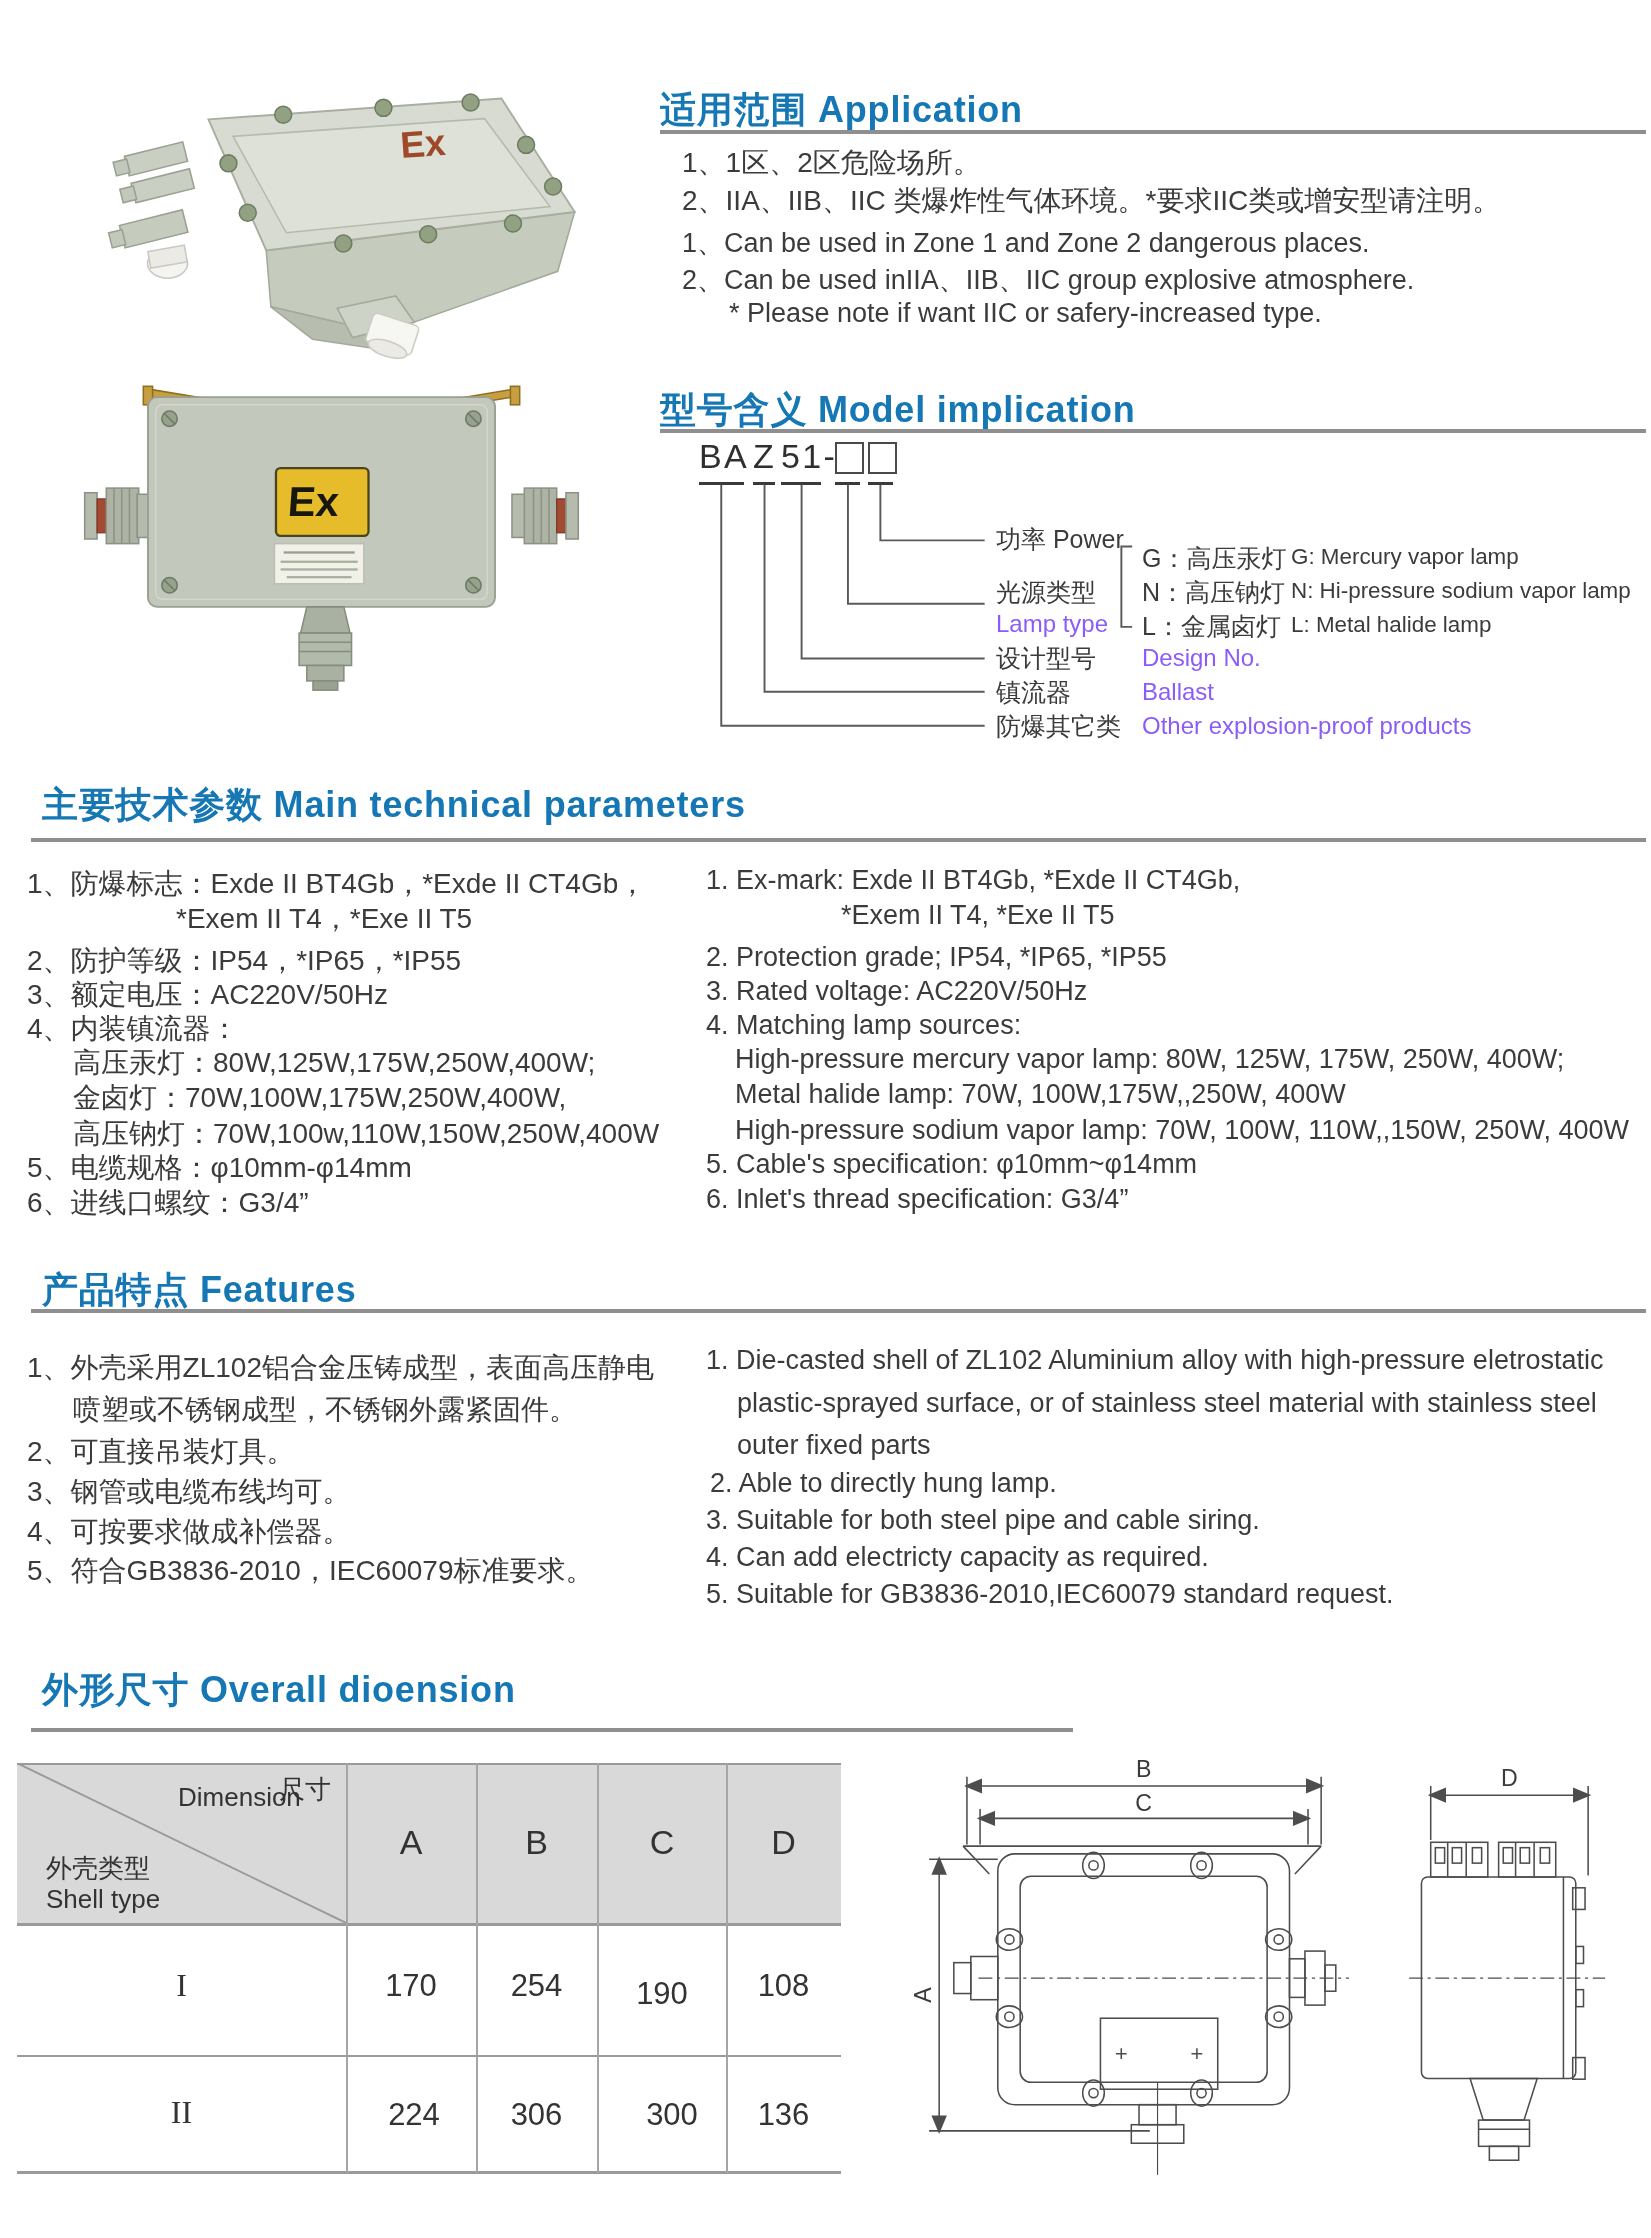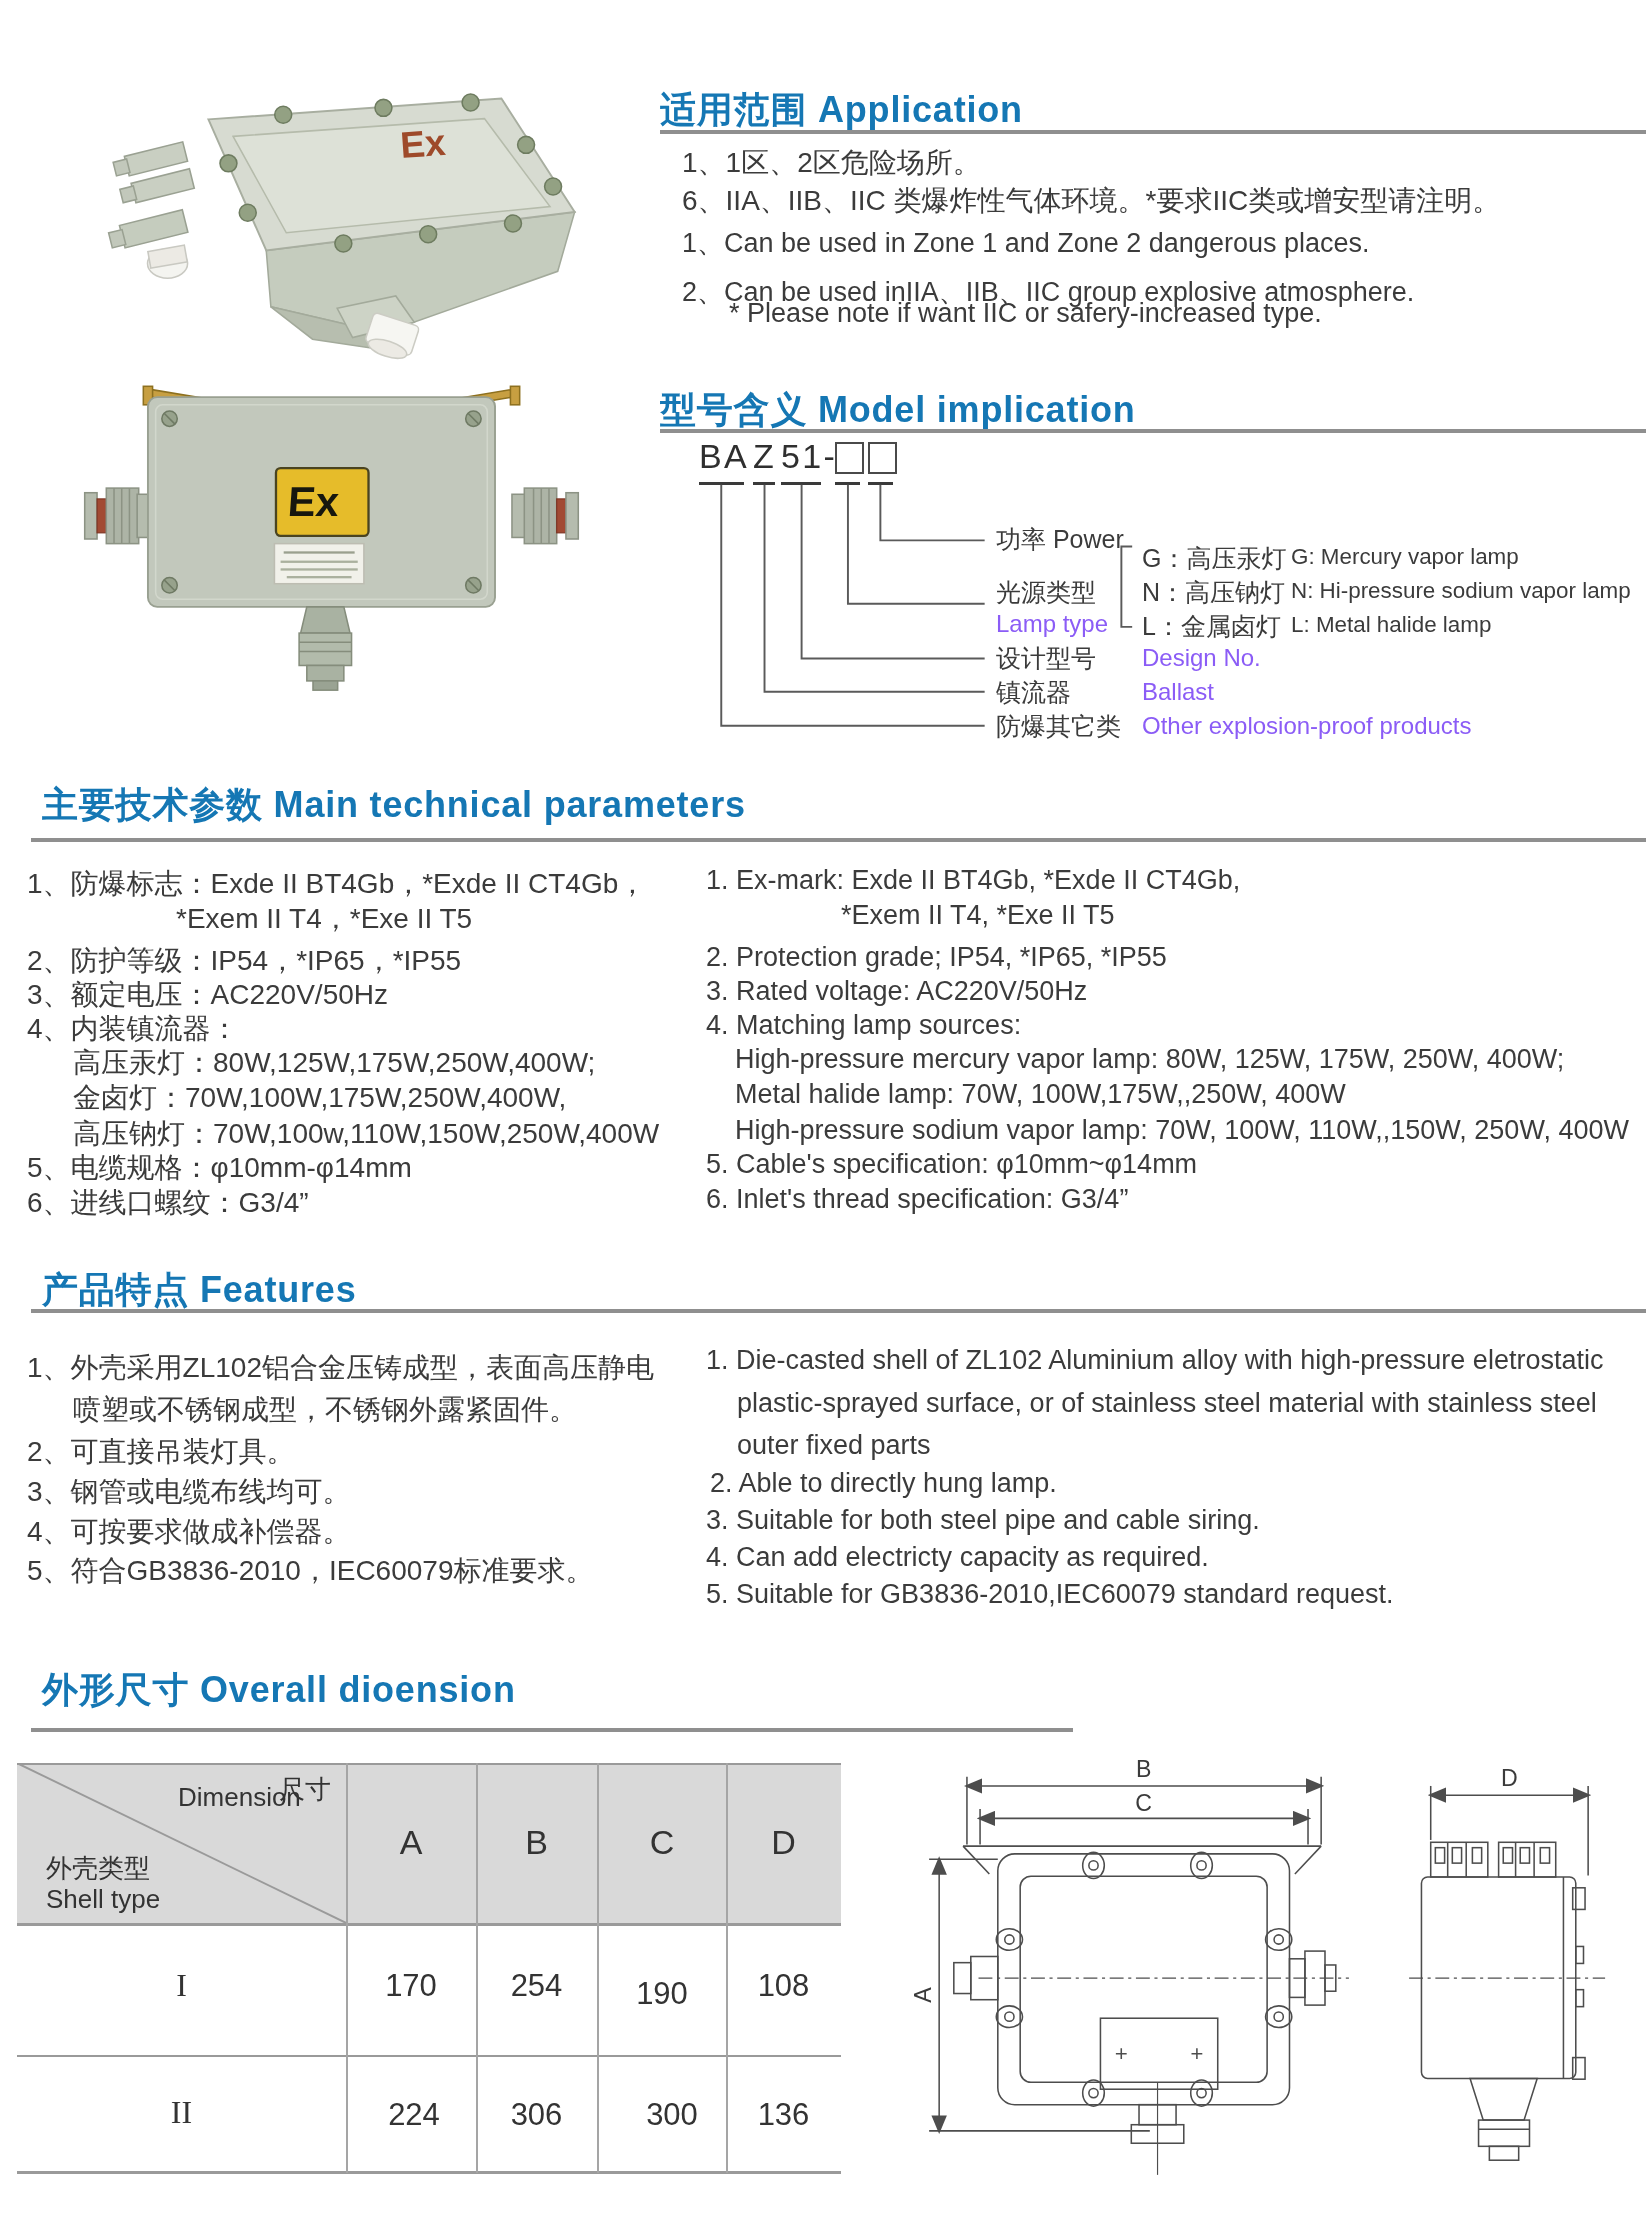--- a/index.html
+++ b/index.html
@@ -141,23 +141,23 @@
       <line x1="288" y1="344" x2="356" y2="344" stroke="#858d7c" stroke-width="2"></line>
       <line x1="288" y1="356" x2="356" y2="356" stroke="#858d7c" stroke-width="2"></line>
       <rect x="298" y="374" width="48" height="20" fill="#a9b2a2" stroke="#858d7c" stroke-width="2"></rect>
       <rect x="306" y="394" width="32" height="12" fill="#9aa393" stroke="#858d7c" stroke-width="2"></rect>
     </g>
   </svg>
 
   <div class="sec-title" style="left:660px;top:86px;">适用范围 Application</div>
   <div class="sec-rule" style="left:660px;top:130px;width:986px;"></div>
   <div class="t zh" style="left:682px;top:144px;">1、1区、2区危险场所。</div>
-  <div class="t zh" style="left:682px;top:182px;">6、IIA、IIB、IIC 类爆炸性气体环境。*要求IIC类或增安型请注明。</div>
+  <div class="t zh" style="left:682px;top:182px;">2、IIA、IIB、IIC 类爆炸性气体环境。*要求IIC类或增安型请注明。</div>
   <div class="t" style="left:682px;top:225px;text-align:right;">1、Can be used in Zone 1 and Zone 2 dangerous places.</div>
-  <div class="t" style="left:682px;top:274px;">2、Can be used inIIA、IIB、IIC group explosive atmosphere.</div>
+  <div class="t" style="left:682px;top:262px;">2、Can be used inIIA、IIB、IIC group explosive atmosphere.</div>
   <div class="t" style="left:729px;top:298px;">* Please note if want IIC or safery-increased type.</div>
 
   <div class="sec-title" style="left:660px;top:386px;">型号含义 Model implication</div>
   <div class="sec-rule" style="left:660px;top:429px;width:986px;"></div>
 
   <div class="model-part" style="left:699px;top:437px;">BA</div>
   <div class="model-part" style="left:753px;top:437px;">Z</div>
   <div class="model-part" style="left:781px;top:437px;">51-</div>
   <div class="code-box" style="left:835px;top:442px;"></div>
   <div class="code-box" style="left:868px;top:442px;"></div>

